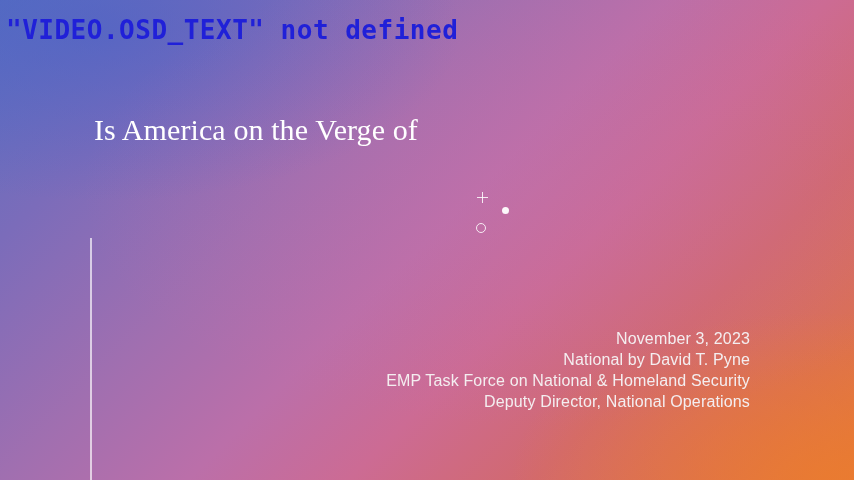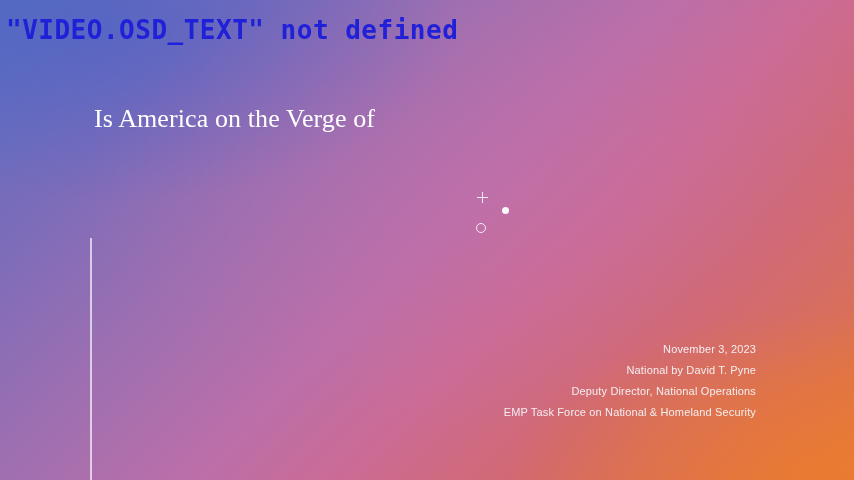--- a/index.html
+++ b/index.html
@@ -57,24 +57,24 @@
     letter-spacing: 0.5px;
     color: #2020d8;
     white-space: nowrap;
     line-height: 1;
   }
 
   
   #slide-title {
     position: absolute;
     left: 94px;
-    top: 102px;
+    top: 113px;
     width: 430px;
     font-family: "Liberation Serif", "DejaVu Serif", serif;
-    font-size: 26px;
+    font-size: 30px;
     line-height: 34px;
     color: #ffffff;
     letter-spacing: 0.1px;
   }
   #slide-title .tline { display: block; white-space: nowrap; }
 
   
   #accent-rule {
     position: absolute;
     left: 90px;
@@ -107,29 +107,28 @@
   #deco-circle {
     left: 476px; top: 223px;
     width: 8px; height: 8px;
     border-radius: 50%;
     border: 1.5px solid rgba(255,255,255,0.85);
   }
 
   
   #credits {
     position: absolute;
-    right: 98px;
+    right: 104px;
     top: 328px;
     text-align: right;
     color: #f4eef0;
-    font-size: 11px;
+    font-size: 16px;
     line-height: 21px;
     letter-spacing: 0.15px;
     white-space: nowrap;
-    margin-top: 11px;
   }
   #credits .cline { display: block; }
 </style>
 </head>
 <body>
 
 <div id="screen">
 
   <div id="tint-a"></div>
   <div id="tint-b"></div>
@@ -143,17 +142,17 @@
 
   <div id="accent-rule"></div>
 
   <div class="deco" id="deco-plus"></div>
   <div class="deco" id="deco-dot"></div>
   <div class="deco" id="deco-circle"></div>
 
   <div id="credits">
     <span class="cline">November 3, 2023</span>
     <span class="cline">National by David T. Pyne</span>
+    <span class="cline">EMP Task Force on National &amp; Homeland Security</span>
     <span class="cline">Deputy Director, National Operations</span>
-    <span class="cline">EMP Task Force on National &amp; Homeland Security</span>
   </div>
 
 </div>
 
 </body></html>

